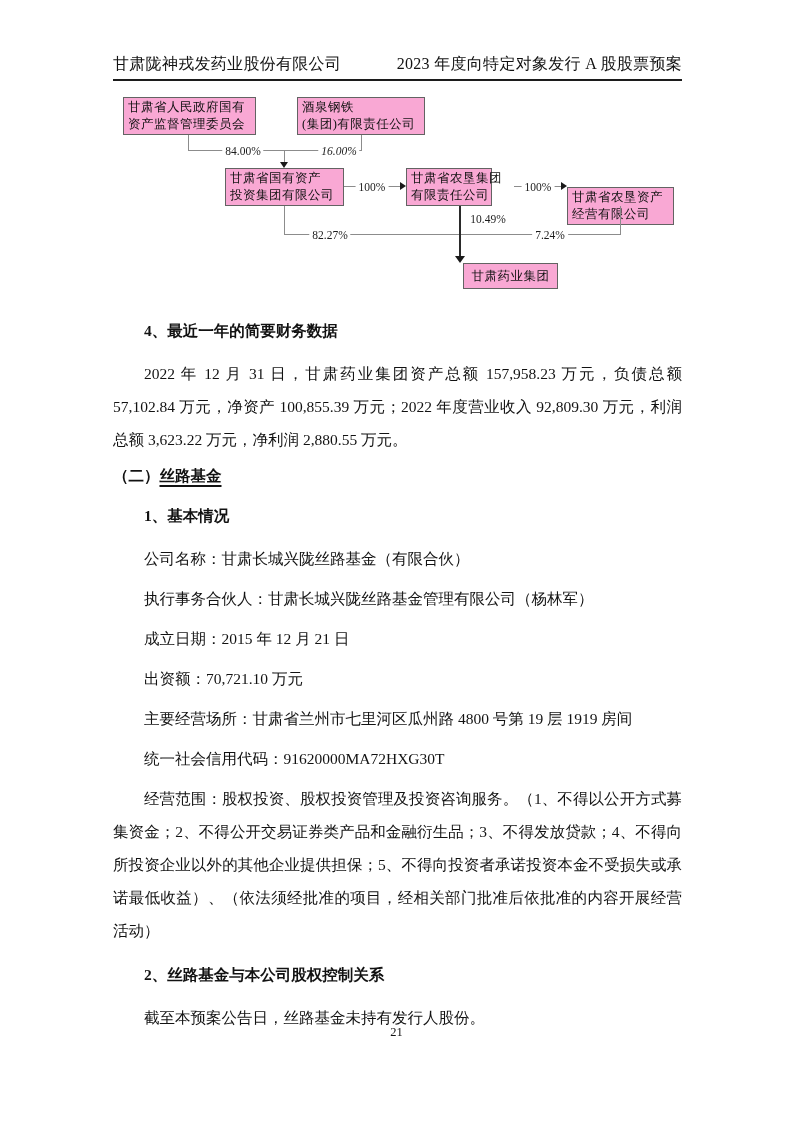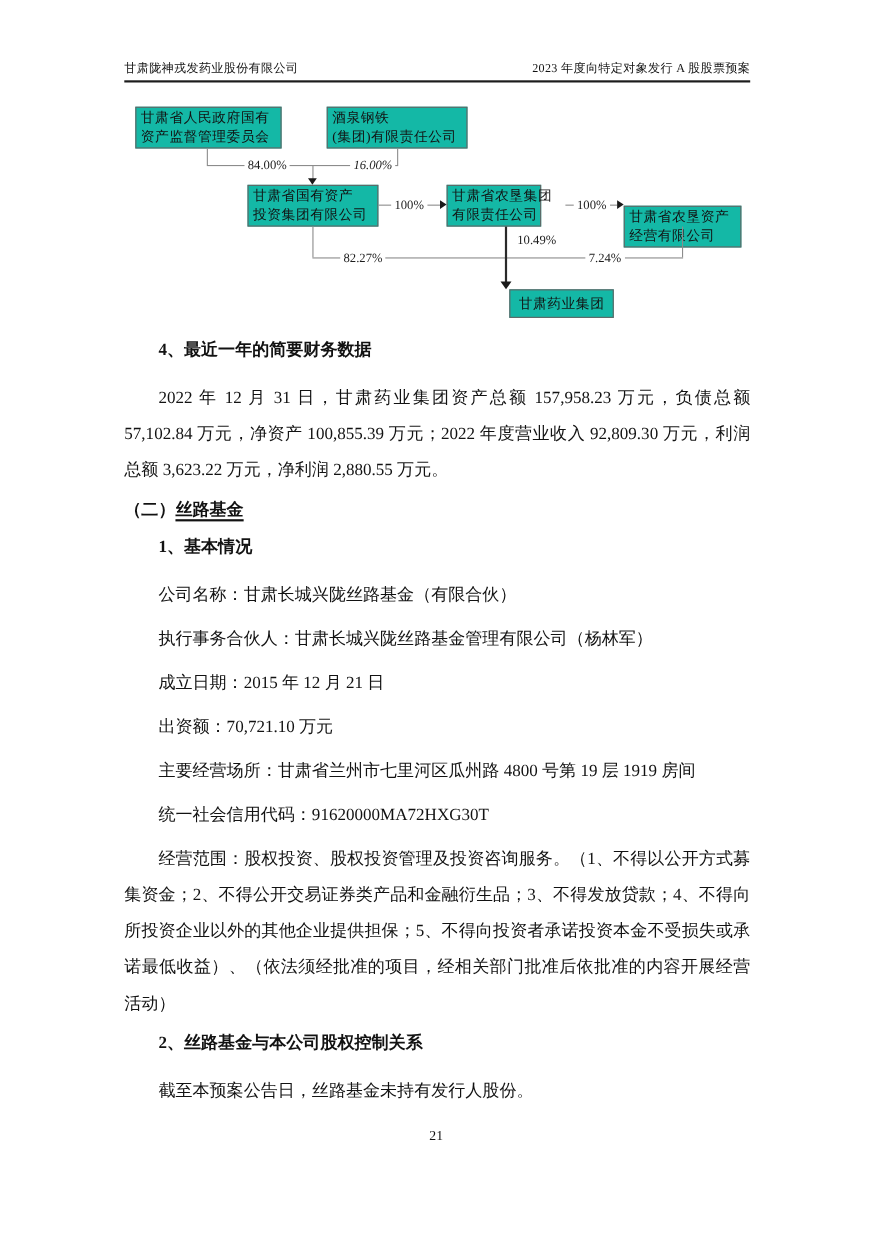--- a/index.html
+++ b/index.html
@@ -6,29 +6,29 @@
   .page {
     position:relative; width:793px; height:1122px; background:#ffffff;
     font-family:"Liberation Serif","DejaVu Serif",serif; color:#121212;
     overflow:hidden;
   }
 
   
   .header {
     position:absolute; left:113px; top:54px; width:569px;
     display:flex; justify-content:space-between; align-items:flex-end;
-    font-size:11px; letter-spacing:0.3px;
+    font-size:16px; letter-spacing:0.3px;
     border-bottom:2px solid #1c1c1c; padding-bottom:4px;
   }
 
   
   .diagram { position:absolute; left:0; top:90px; width:793px; height:212px; font-size:12.5px; }
   .obox {
     position:absolute; box-sizing:border-box; border:1px solid #636363;
-    background:#14b8a6; padding:1px 4px; line-height:17px; letter-spacing:0.5px;
+    background:#f9a8d4; padding:1px 4px; line-height:17px; letter-spacing:0.5px;
     white-space:nowrap;
   }
   .obox span { display:block; }
   .obox.center { text-align:center; line-height:22px;margin-left:48px; }
   .hline, .vline { position:absolute; background:#8c8c8c; }
   .hline { height:1px; }
   .vline { width:1px; }
   .vthick { position:absolute; width:2px; background:#2a2a2a; }
   .pct {
     position:absolute; transform:translate(-50%,-50%);
@@ -41,21 +41,21 @@
   }
   .arr-down.big { border-left-width:5px; border-right-width:5px; border-top-width:7px; }
   .arr-right {
     position:absolute; width:0; height:0;
     border-top:4px solid transparent; border-bottom:4px solid transparent;
     border-left:6px solid #1a1a1a;
   }
 
   
   .content { position:absolute; left:113px; top:303px; width:569px; font-size:15.5px; }
-  .h-num  { font-weight:bold; font-size:15.5px; line-height:24px; margin:4px 0 14px 0; padding-left:31px; }
+  .h-num  { font-weight:bold; font-size:15.5px; line-height:24px; margin:16px 0 14px 0; padding-left:31px; }
   .h-sec  { font-weight:bold; font-size:15.5px; line-height:24px; margin:8px 0 10px 0; }
   .h-sec .u { text-decoration:underline; text-decoration-thickness:1.5px; text-underline-offset:4px; }
   .para   { line-height:33px; text-align:justify; text-indent:31px; margin:0 0 8px 0; }
   .item   { line-height:33px; text-indent:31px; margin:0 0 7px 0; }
 
   .footer-page {
     position:absolute; top:1025px; left:0; width:100%;
     text-align:center; font-size:12.5px;
   }
 </style>

